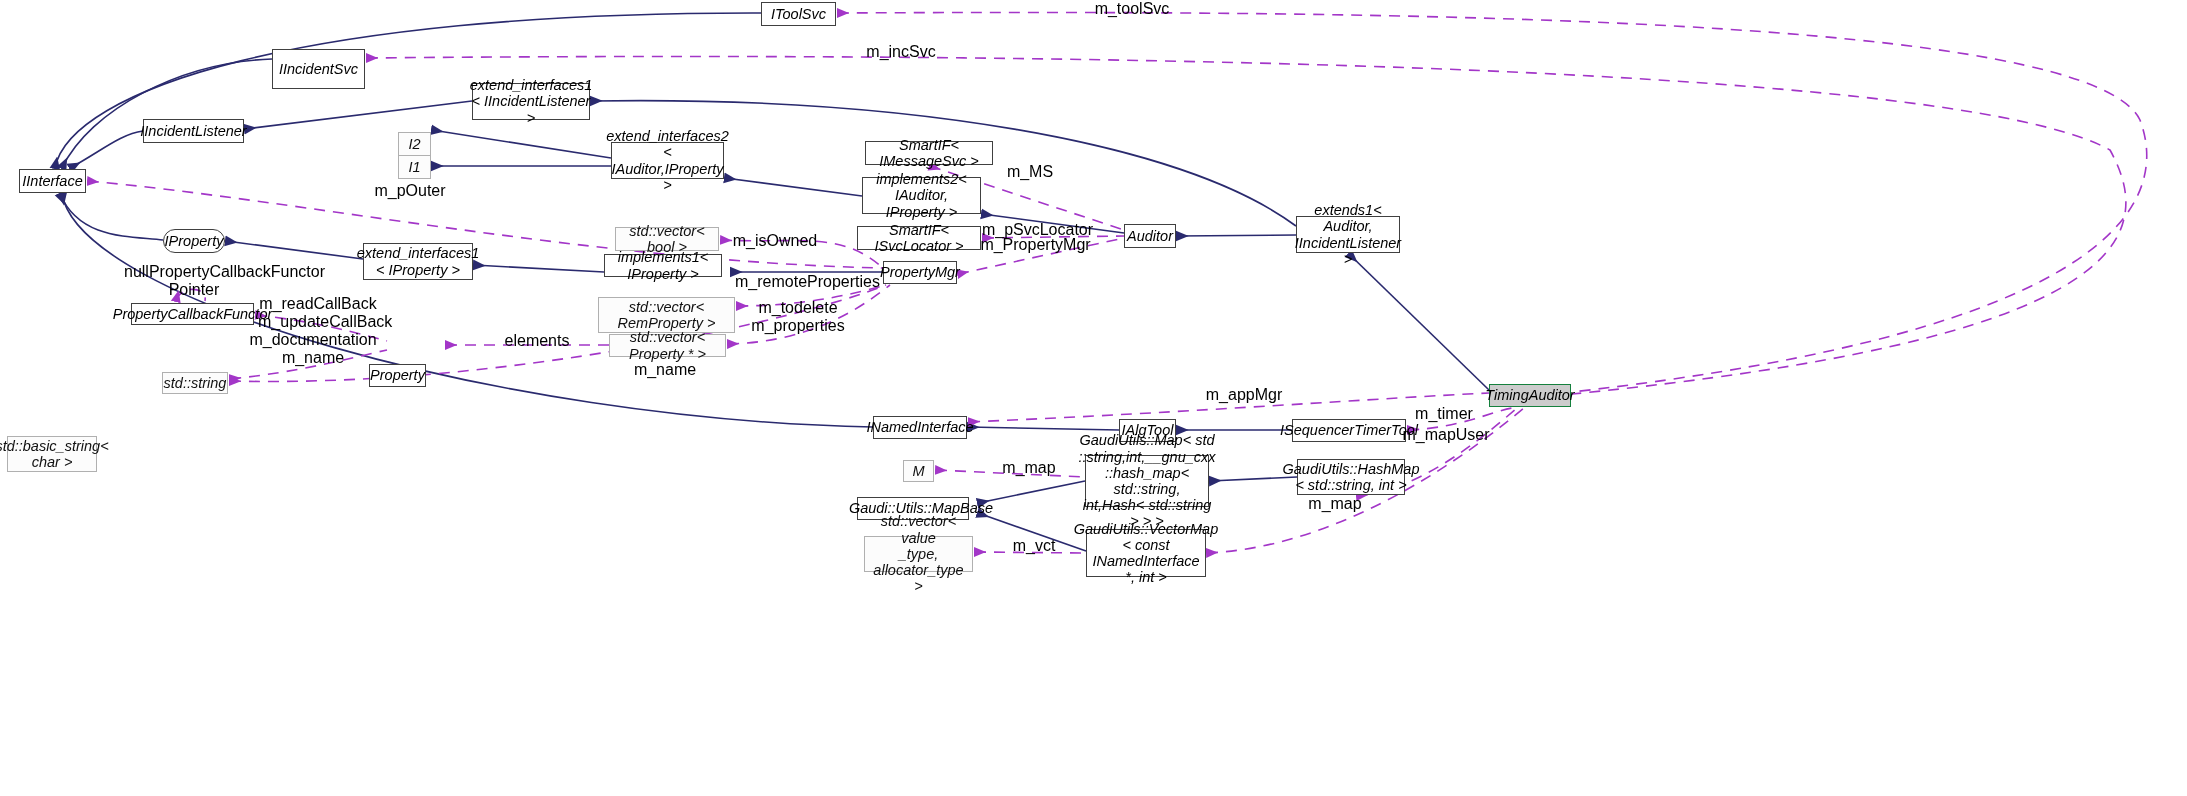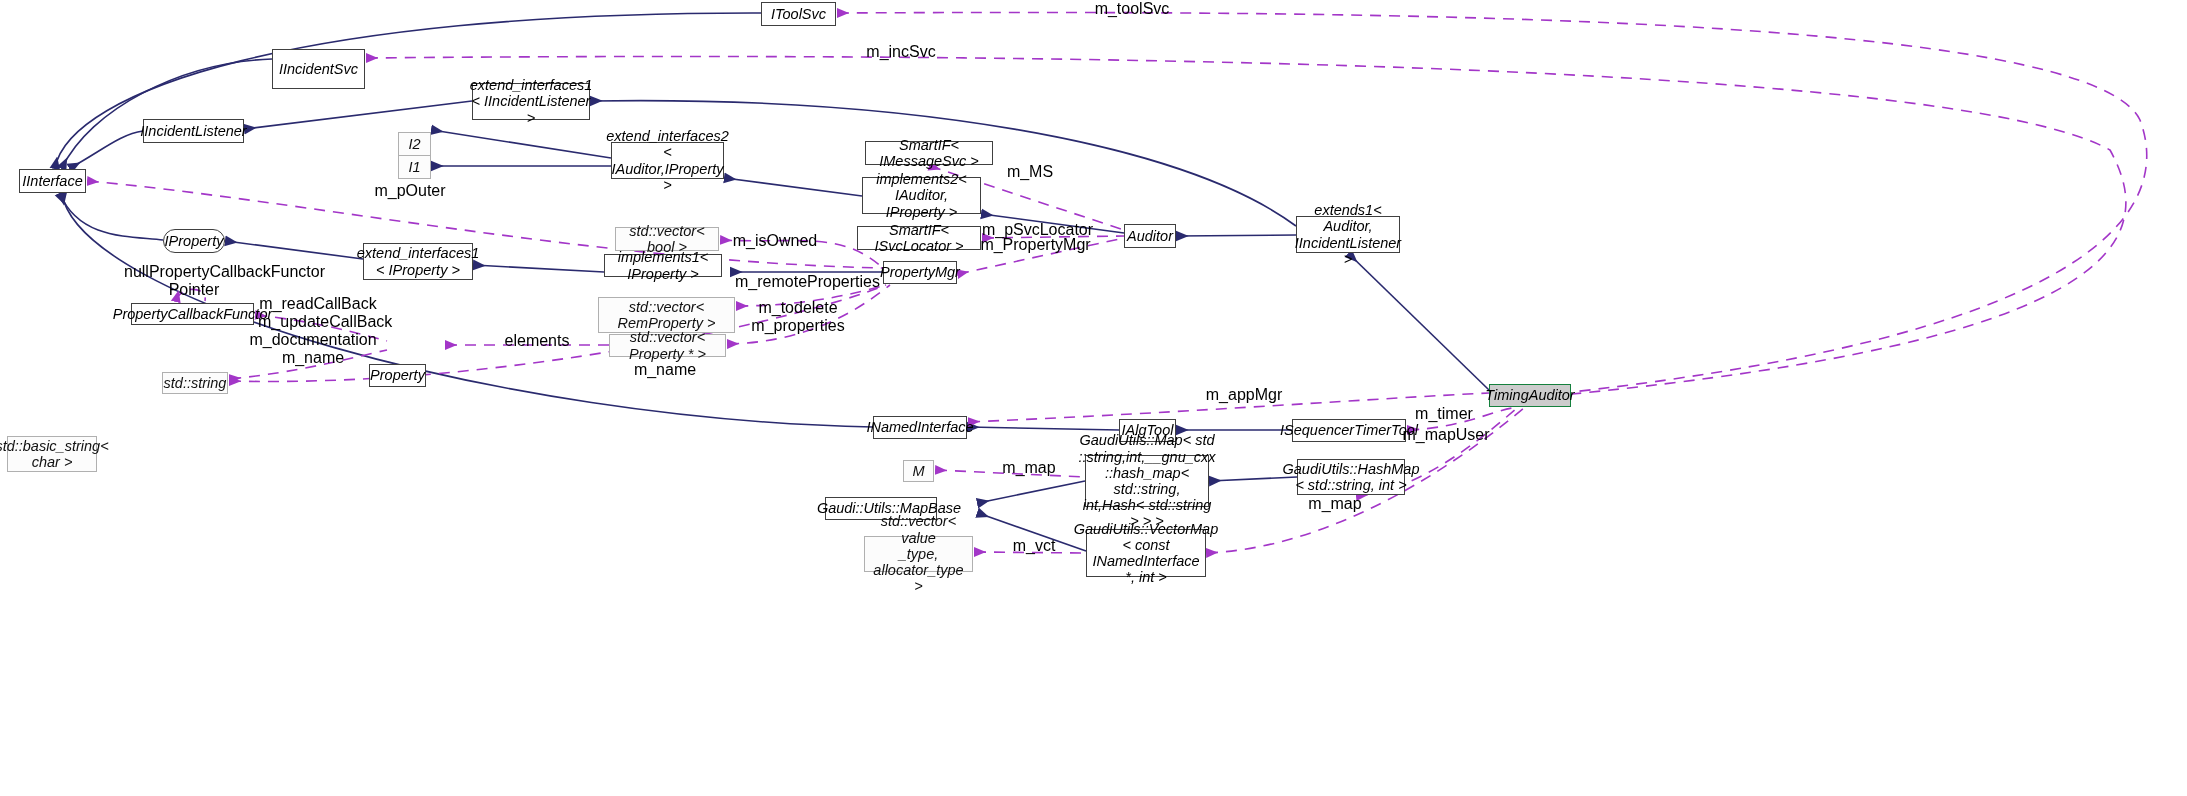--- a/index.html
+++ b/index.html
@@ -194,21 +194,21 @@
       <div class="node" style="left: 873px; top: 416px; width: 94px; height: 23px;">INamedInterface</div>
       <div class="node" style="left: 1119px; top: 419px; width: 57px; height: 23px;">IAlgTool</div>
       <div class="node" style="left: 1292px; top: 419px; width: 114px; height: 23px;">ISequencerTimerTool</div>
       <div class="node grey" style="left: 903px; top: 460px; width: 31px; height: 22px;">M</div>
       <div class="node" style="left: 1085px; top: 455px; width: 124px; height: 52px;">GaudiUtils::Map&lt; std
 ::string,int,__gnu_cxx
 ::hash_map&lt; std::string,
 int,Hash&lt; std::string &gt; &gt; &gt;</div>
       <div class="node" style="left: 1297px; top: 459px; width: 108px; height: 36px;">GaudiUtils::HashMap
 &lt; std::string, int &gt;</div>
-      <div class="node" style="left: 825px; top: 497px; width: 112px; height: 23px; padding-left: 20px;">Gaudi::Utils::MapBase</div>
+      <div class="node" style="left: 857px; top: 497px; width: 112px; height: 23px; padding-left: 20px;">Gaudi::Utils::MapBase</div>
       <div class="node" style="left: 1086px; top: 529px; width: 120px; height: 48px;">GaudiUtils::VectorMap
 &lt; const INamedInterface
 *, int &gt;</div>
       <div class="node grey" style="left: 864px; top: 536px; width: 109px; height: 36px;">std::vector&lt; value
 _type, allocator_type &gt;</div>
     </div>
 
   <div id="label-layer">
       <div class="edge-label" style="left: 1077px; top: 0px; width: 110px;">m_toolSvc</div>
       <div class="edge-label" style="left: 846px; top: 43px; width: 110px;">m_incSvc</div>

